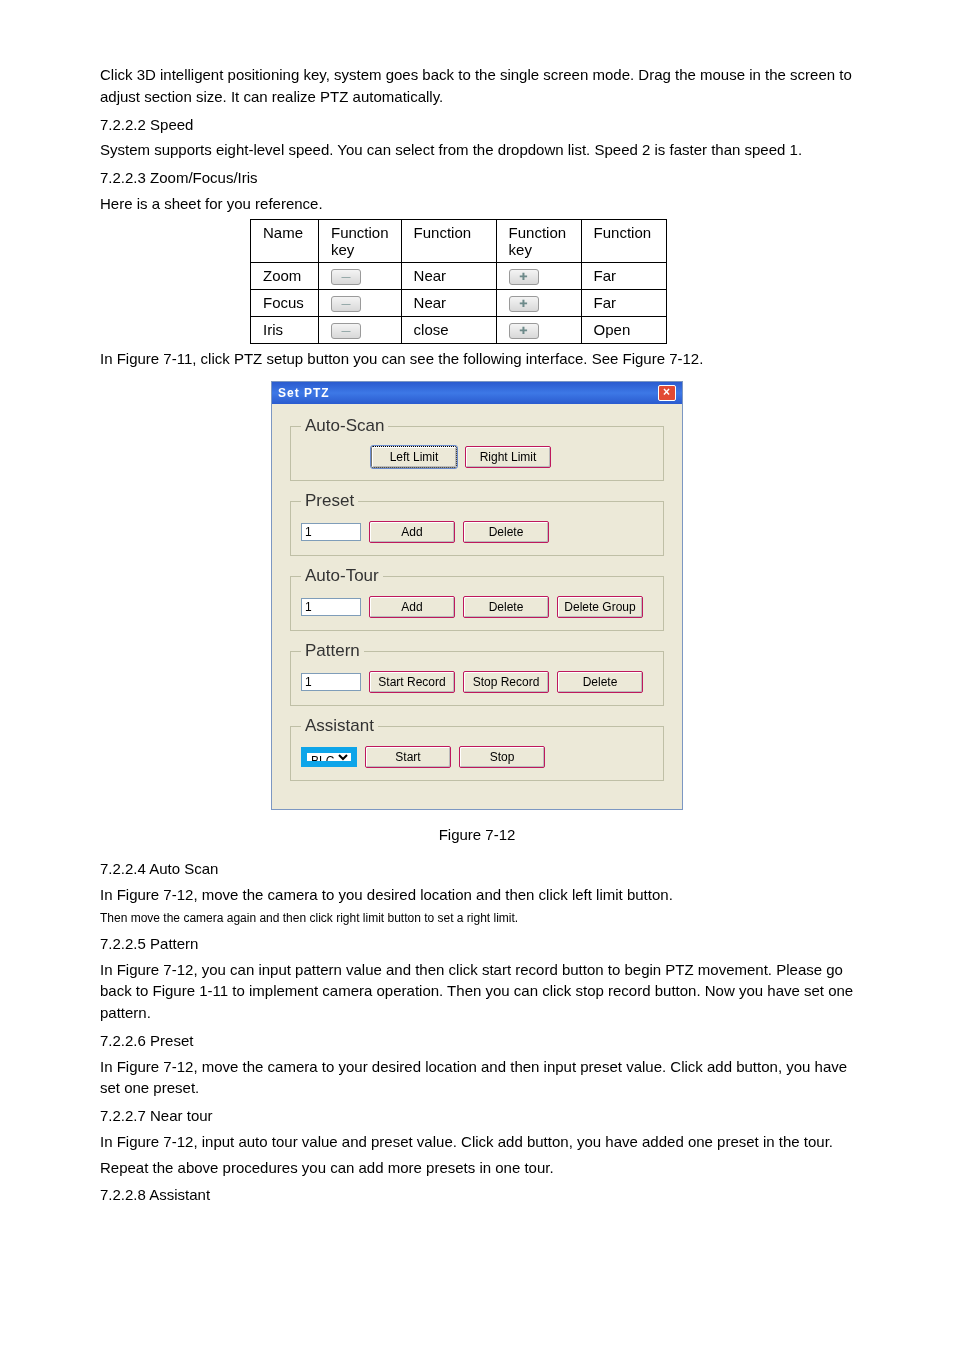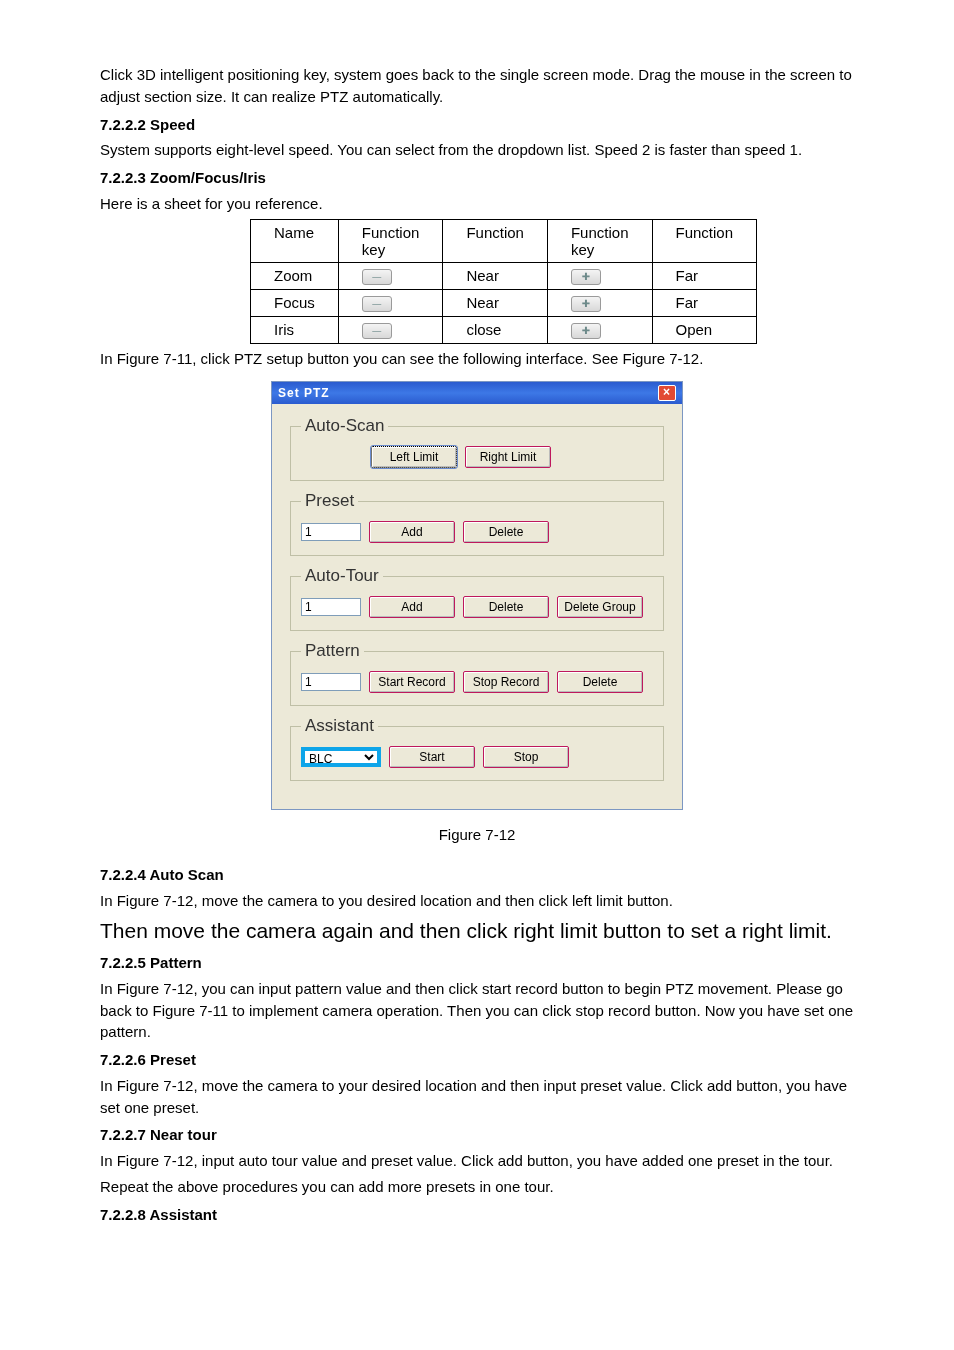--- a/index.html
+++ b/index.html
@@ -6,30 +6,30 @@
   body {
     font-family: Arial, Helvetica, sans-serif;
     font-size: 15px;
     color: #000;
     margin: 0;
     padding: 60px 100px 40px 100px;
     background: #fff;
     width: 954px;
   }
   p { margin: 4px 0; line-height: 1.45; }
-  .heading { font-size: 15px; margin: 6px 0 2px 0; font-weight: bold; }
+  .heading { font-size: 15px; margin: 6px 0 2px 0; }
 
   
   table.ref {
     border-collapse: collapse;
     margin: 4px 0 4px 150px;
   }
   table.ref td, table.ref th {
     border: 1px solid #000;
-    padding: 4px 23px;
+    padding: 4px 12px;
     font-size: 15px;
     font-weight: normal;
     text-align: left;
     vertical-align: top;
   }
   .minus-btn, .plus-btn {
     display: inline-block;
     width: 30px; height: 16px;
     border: 1px solid #9a9a9a;
     border-radius: 3px;
@@ -83,41 +83,41 @@
   .row { display: flex; align-items: center; gap: 8px; }
   .row input[type=text] {
     width: 60px; height: 18px;
     border: 1px solid #7f9db9;
     background: #fff;
     font-size: 12px;
     padding: 0 3px;
     font-family: inherit;
   }
   .row select {
-    width: 80px; height: 20px;
-    border: 4px solid #0ea5e9;
+    width: 56px; height: 20px;
+    border: 6px solid #0ea5e9;
     background: #fff;
     font-size: 12px;
     font-family: inherit;
   }
   .btn {
     height: 22px;
     padding: 0 0;
     background: #ece9d8;
     border: 1px solid #be185d;
     border-radius: 2px;
     font-size: 12px;
     min-width: 86px;
     box-shadow: inset 1px 1px 0 #fff, inset -1px -1px 0 #bbb;
     text-align: center;
     line-height: 20px;
     font-family: inherit;
   }
   .btn.focus { border: 1px dotted #000; outline: 1px solid #6a8ccf; }
-  .figcap { text-align: center; margin: 14px 0 18px 0; font-size: 15px; }
+  .figcap { text-align: center; margin: 14px 0 12px 0; font-size: 15px; }
 </style>
 </head>
 <body>
 
 <p>Click 3D intelligent positioning key, system goes back to the single screen mode. Drag the mouse in the screen to adjust section size. It can realize PTZ automatically.</p>
 
 <p class="heading">7.2.2.2  Speed</p>
 <p>System supports eight-level speed. You can select from the dropdown list. Speed 2 is faster than speed 1.</p>
 
 <p class="heading">7.2.2.3  Zoom/Focus/Iris</p>
@@ -213,24 +213,24 @@
       </div>
     </fieldset>
 
   </div>
 </div>
 
 <p class="figcap">Figure 7-12</p>
 
 <p class="heading">7.2.2.4  Auto Scan</p>
 <p>In Figure 7-12, move the camera to you desired location and then click left limit button.</p>
-<p style="font-size:21px">Then move the camera again and then click right limit button to set a right limit.</p>
+<p style="font-size:12px">Then move the camera again and then click right limit button to set a right limit.</p>
 
 <p class="heading">7.2.2.5  Pattern</p>
-<p>In Figure 7-12, you can input pattern value and then click start record button to begin PTZ movement. Please go back to Figure 7-11 to implement camera operation. Then you can click stop record button. Now you have set one pattern.</p>
+<p>In Figure 7-12, you can input pattern value and then click start record button to begin PTZ movement. Please go back to Figure 1-11 to implement camera operation. Then you can click stop record button. Now you have set one pattern.</p>
 
 <p class="heading">7.2.2.6  Preset</p>
 <p>In Figure 7-12, move the camera to your desired location and then input preset value. Click add button, you have set one preset.</p>
 
 <p class="heading">7.2.2.7  Near tour</p>
 <p>In Figure 7-12, input auto tour value and preset value. Click add button, you have added one preset in the tour.</p>
 <p>Repeat the above procedures you can add more presets in one tour.</p>
 
 <p class="heading">7.2.2.8  Assistant</p>
 

